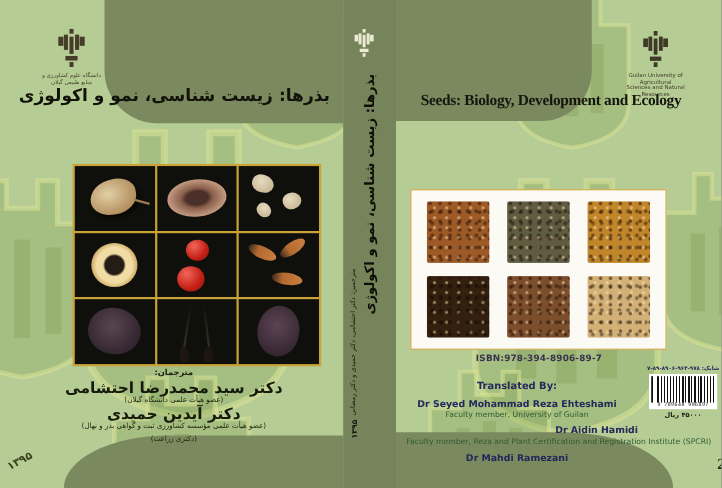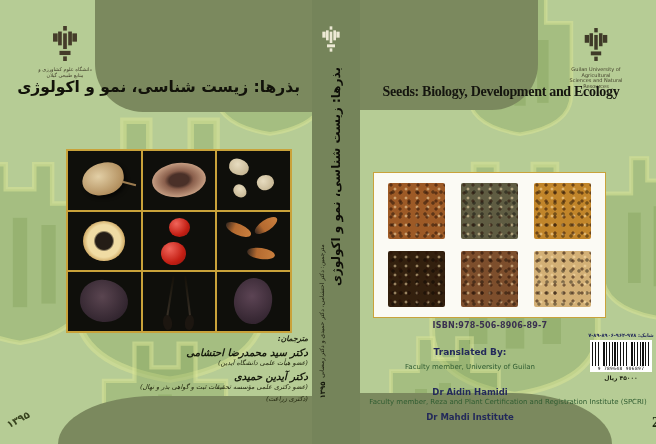--- a/index.html
+++ b/index.html
@@ -58,24 +58,24 @@
   .awn{position:absolute;width:2px;background:linear-gradient(#141008,#3c342a);}
   .a1{left:26px;top:4px;height:46px;transform:rotate(9deg);}
   .a2{left:44px;top:4px;height:46px;transform:rotate(-7deg);}
   .agrain{position:absolute;width:9px;height:15px;border-radius:50% 50% 45% 45%;background:#1c1610;}
   .g1{left:20px;top:43px;transform:rotate(-8deg);}
   .g2{left:42px;top:43px;transform:rotate(8deg);}
   .seedI{position:absolute;left:17px;top:6px;width:38px;height:46px;transform:rotate(10deg);
          background:radial-gradient(circle at 45% 40%,#5c4454,#3a2a36 65%,#2a1d28);
          border-radius:50% 50% 48% 52%;}
   
-  .back-names{position:absolute;left:8px;top:334px;width:300px;z-index:2;
-              direction:rtl;color:#1c2010;font-style:italic;}
+  .back-names{position:absolute;left:8px;top:334px;width:300px;text-align:center;z-index:2;
+              direction:rtl;color:#1c2010;}
   .bn-label{font-size:7.5px;font-weight:bold;margin-bottom:4px;}
-  .bn-name{font-size:10px;font-weight:bold;line-height:12px;color:#161a0c;}
+  .bn-name{font-size:14px;font-weight:bold;line-height:12px;color:#161a0c;}
   .bn-affil{font-size:6.5px;line-height:9px;margin-bottom:3px;color:#23280f;}
   .back-year{position:absolute;left:6px;top:414px;z-index:2;transform:rotate(-28deg);
              font-size:10px;font-weight:bold;color:#39441f;}
   
   .spine-emblem{position:absolute;left:9px;top:26px;color:#ece9d4;z-index:2;}
   .spine-title{position:absolute;left:-60px;top:144px;width:170px;height:16px;z-index:2;
                transform:rotate(-90deg);direction:rtl;text-align:center;white-space:nowrap;
                font-size:12px;font-weight:bold;color:#0e0e07;}
   .spine-trans{position:absolute;left:-64px;top:306px;width:150px;height:10px;z-index:2;
                transform:rotate(-90deg);direction:rtl;text-align:center;white-space:nowrap;
@@ -96,21 +96,21 @@
   .sq1{background-color:#9d5a26;} .sq2{background-color:#5f5c42;} .sq3{background-color:#c1852a;}
   .sq4{background-color:#33200e;} .sq5{background-color:#7d4e2c;} .sq6{background-color:#d3b076;}
   
   .isbn{position:absolute;left:0;top:321px;width:260px;text-align:center;z-index:2;
         font-size:8px;font-weight:bold;color:#3a3150;letter-spacing:.2px;}
   .tby{position:absolute;left:0;top:347px;width:220px;text-align:center;z-index:2;
        font-size:9px;font-weight:bold;color:#23295a;}
   .en-name{font-size:8.5px;font-weight:bold;color:#23295a;line-height:10px;}
   .en-affil{font-size:7px;color:#2f5c31;line-height:9px;}
   .blk1{position:absolute;left:0;top:363px;width:220px;text-align:center;z-index:2;}
-  .blk2n{position:absolute;left:0;top:387px;width:220px;text-align:center;z-index:2;}
+  .blk2n{position:absolute;left:0;top:387px;width:220px;text-align:right;z-index:2;}
   .blk2a{position:absolute;left:0;top:398px;width:296px;text-align:center;z-index:2;}
   .blk3{position:absolute;left:0;top:412px;width:220px;text-align:center;z-index:2;}
   .front-year{position:absolute;right:16px;top:415px;z-index:2;
               font-family:"Liberation Serif","DejaVu Serif",serif;
               font-size:14px;font-weight:bold;color:#1c2a10;letter-spacing:1px;}
   
   .bc-wrap{position:absolute;left:228px;top:332px;width:66px;text-align:center;z-index:2;direction:rtl;}
   .bc-label{font-size:5px;color:#23295a;font-weight:bold;white-space:nowrap;}
   .bc-box{margin:2px auto 0;width:58px;background:#fff;padding:2px 2px 1px;}
   .bc-bars{height:24px;background:repeating-linear-gradient(90deg,#111 0 1.5px,#fff 1.5px 3px,#111 3px 3.8px,#fff 3.8px 5.6px);}
@@ -204,23 +204,23 @@
       <div class="cell">
           <div class="seedI"></div>
         </div>
     </div>
 
     <div class="dark-shape bk-blob"></div>
 
     <div class="back-names">
       <div class="bn-label">مترجمان:</div>
       <div class="bn-name">دکتر سید محمدرضا احتشامی</div>
-      <div class="bn-affil">(عضو هیأت علمی دانشگاه آیدین)</div>
+      <div class="bn-affil">(عضو هیأت علمی دانشگاه گیلان)</div>
       <div class="bn-name">دکتر آیدین حمیدی</div>
-      <div class="bn-affil">(عضو دکتری علمی مؤسسه تحقیقات ثبت و گواهی بذر و نهال)</div>
+      <div class="bn-affil">(عضو هیأت علمی مؤسسه کشاورزی ثبت و گواهی بذر و نهال)</div>
       <div class="bn-affil">(دکتری زراعت)</div>
     </div>
 
     <div class="back-year">۱۳۹۵</div>
   </div>
 
   <div class="spine">
     <svg class="spine-emblem" width="20" height="26">
         <use href="#emblem" width="20" height="26"></use>
       </svg>
@@ -244,33 +244,34 @@
 
     <div class="seed-panel">
       <div class="sq sq1"></div>
       <div class="sq sq2"></div>
       <div class="sq sq3"></div>
       <div class="sq sq4"></div>
       <div class="sq sq5"></div>
       <div class="sq sq6"></div>
     </div>
 
-    <div class="isbn">ISBN:978-506-8906-89-7</div>
+    <div class="isbn">ISBN:978-394-8906-89-7</div>
 
     <div class="dark-shape fr-blob"></div>
 
     <div class="tby">Translated By:</div>
 
     <div class="blk1">
+      <div class="en-name">Dr Seyed Mohammad Reza Ehteshami</div>
       <div class="en-affil">Faculty member, University of Guilan</div>
     </div>
     <div class="blk2n en-name">Dr Aidin Hamidi</div>
     <div class="blk2a en-affil">Faculty member, Reza and Plant Certification and Registration Institute (SPCRI)</div>
     <div class="blk3">
-      <div class="en-name">Dr Mahdi Institute</div>
+      <div class="en-name">Dr Mahdi Ramezani</div>
     </div>
 
     <div class="bc-wrap">
       <div class="bc-label">شابک: ۹۷۸-۹۶۴-۸۹۰۶-۸۹-۷</div>
       <div class="bc-box">
         <div class="bc-bars"></div>
         <div class="bc-digits">9 789648 906897</div>
       </div>
       <div class="bc-price">۴۵۰۰۰ ریال</div>
     </div>

